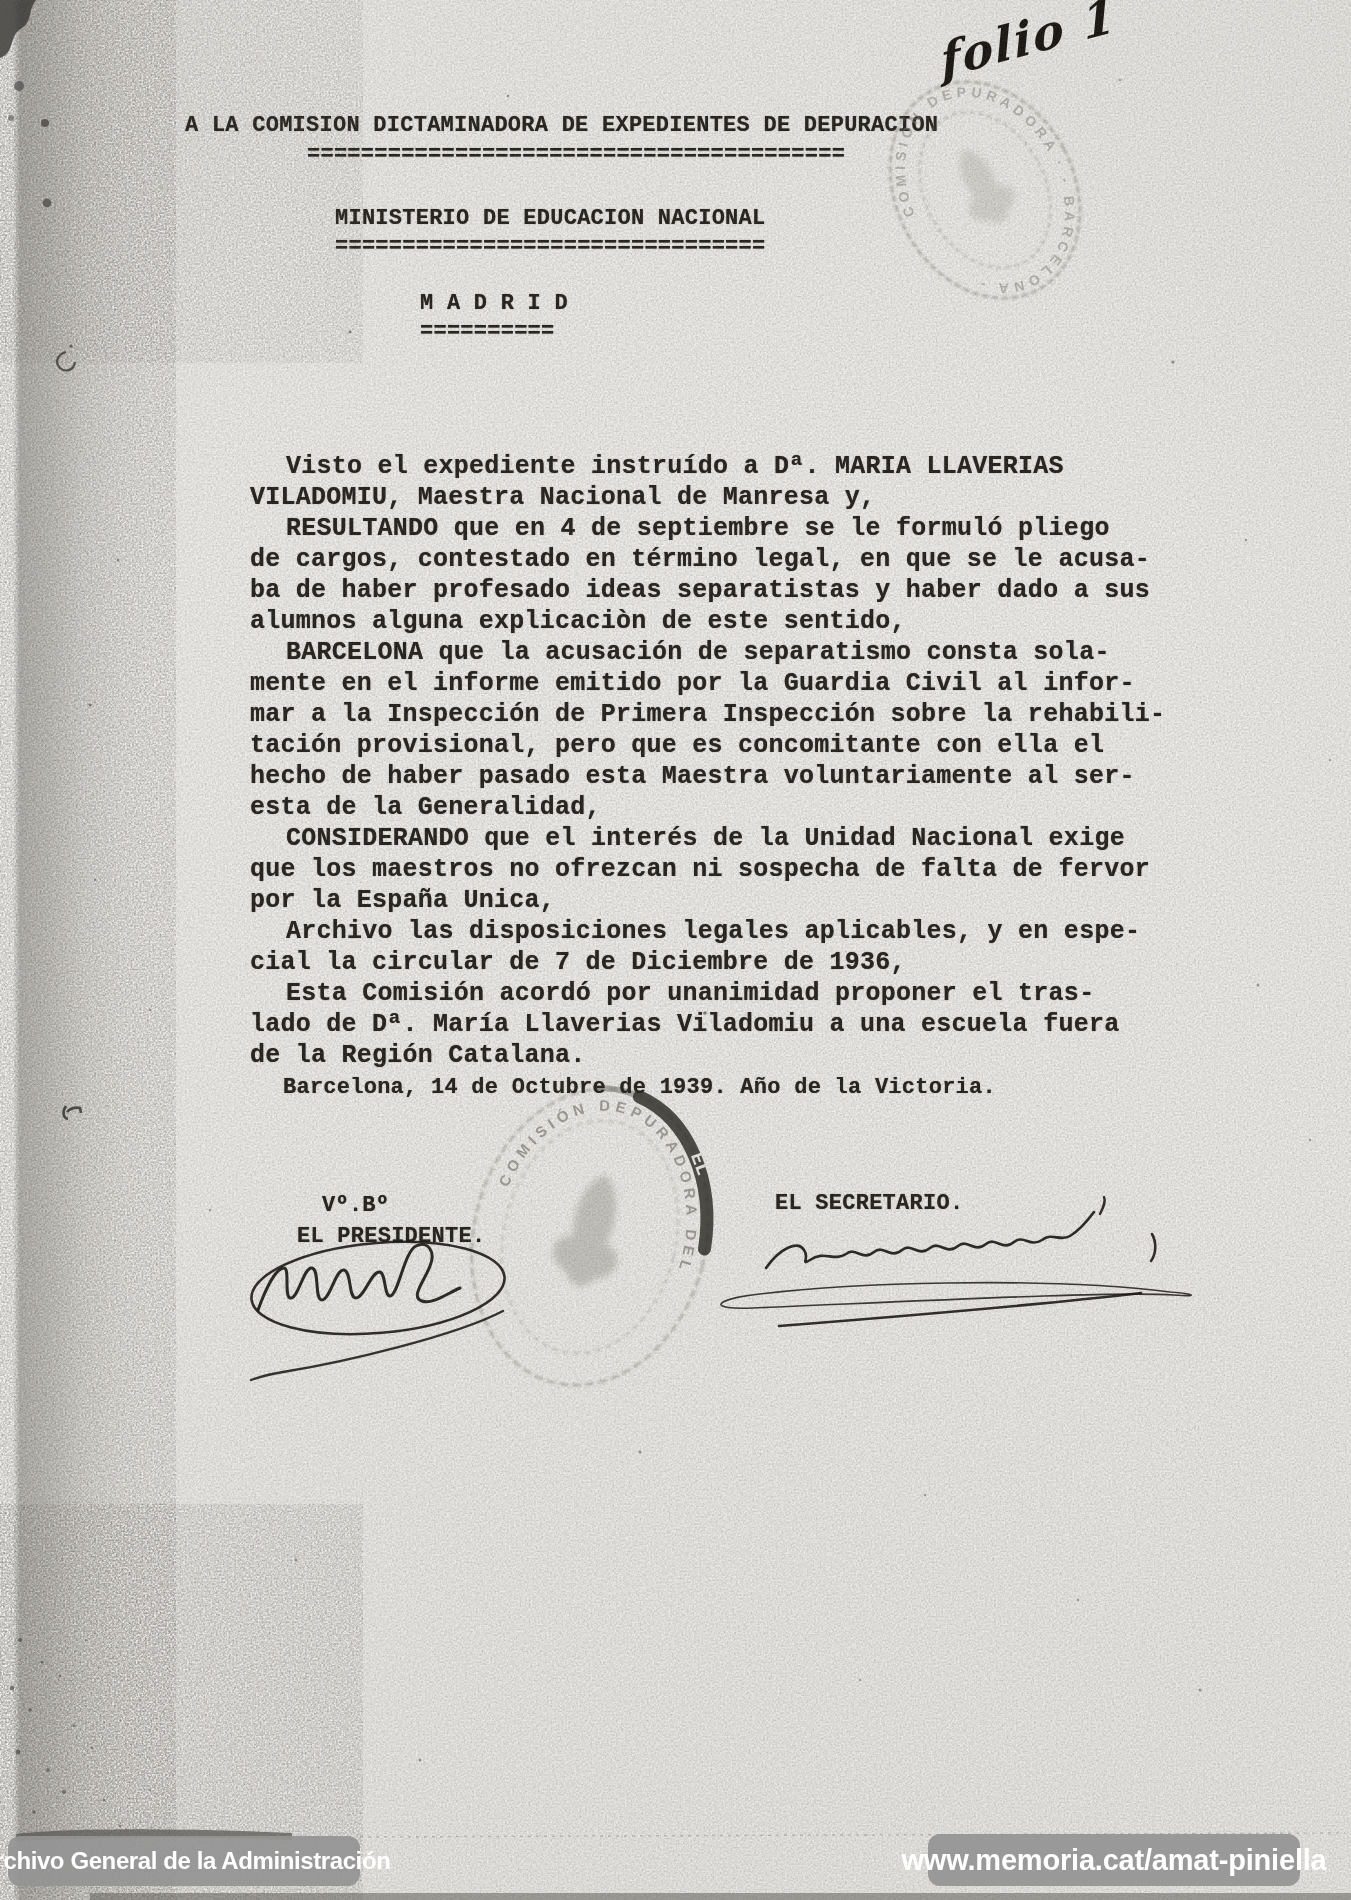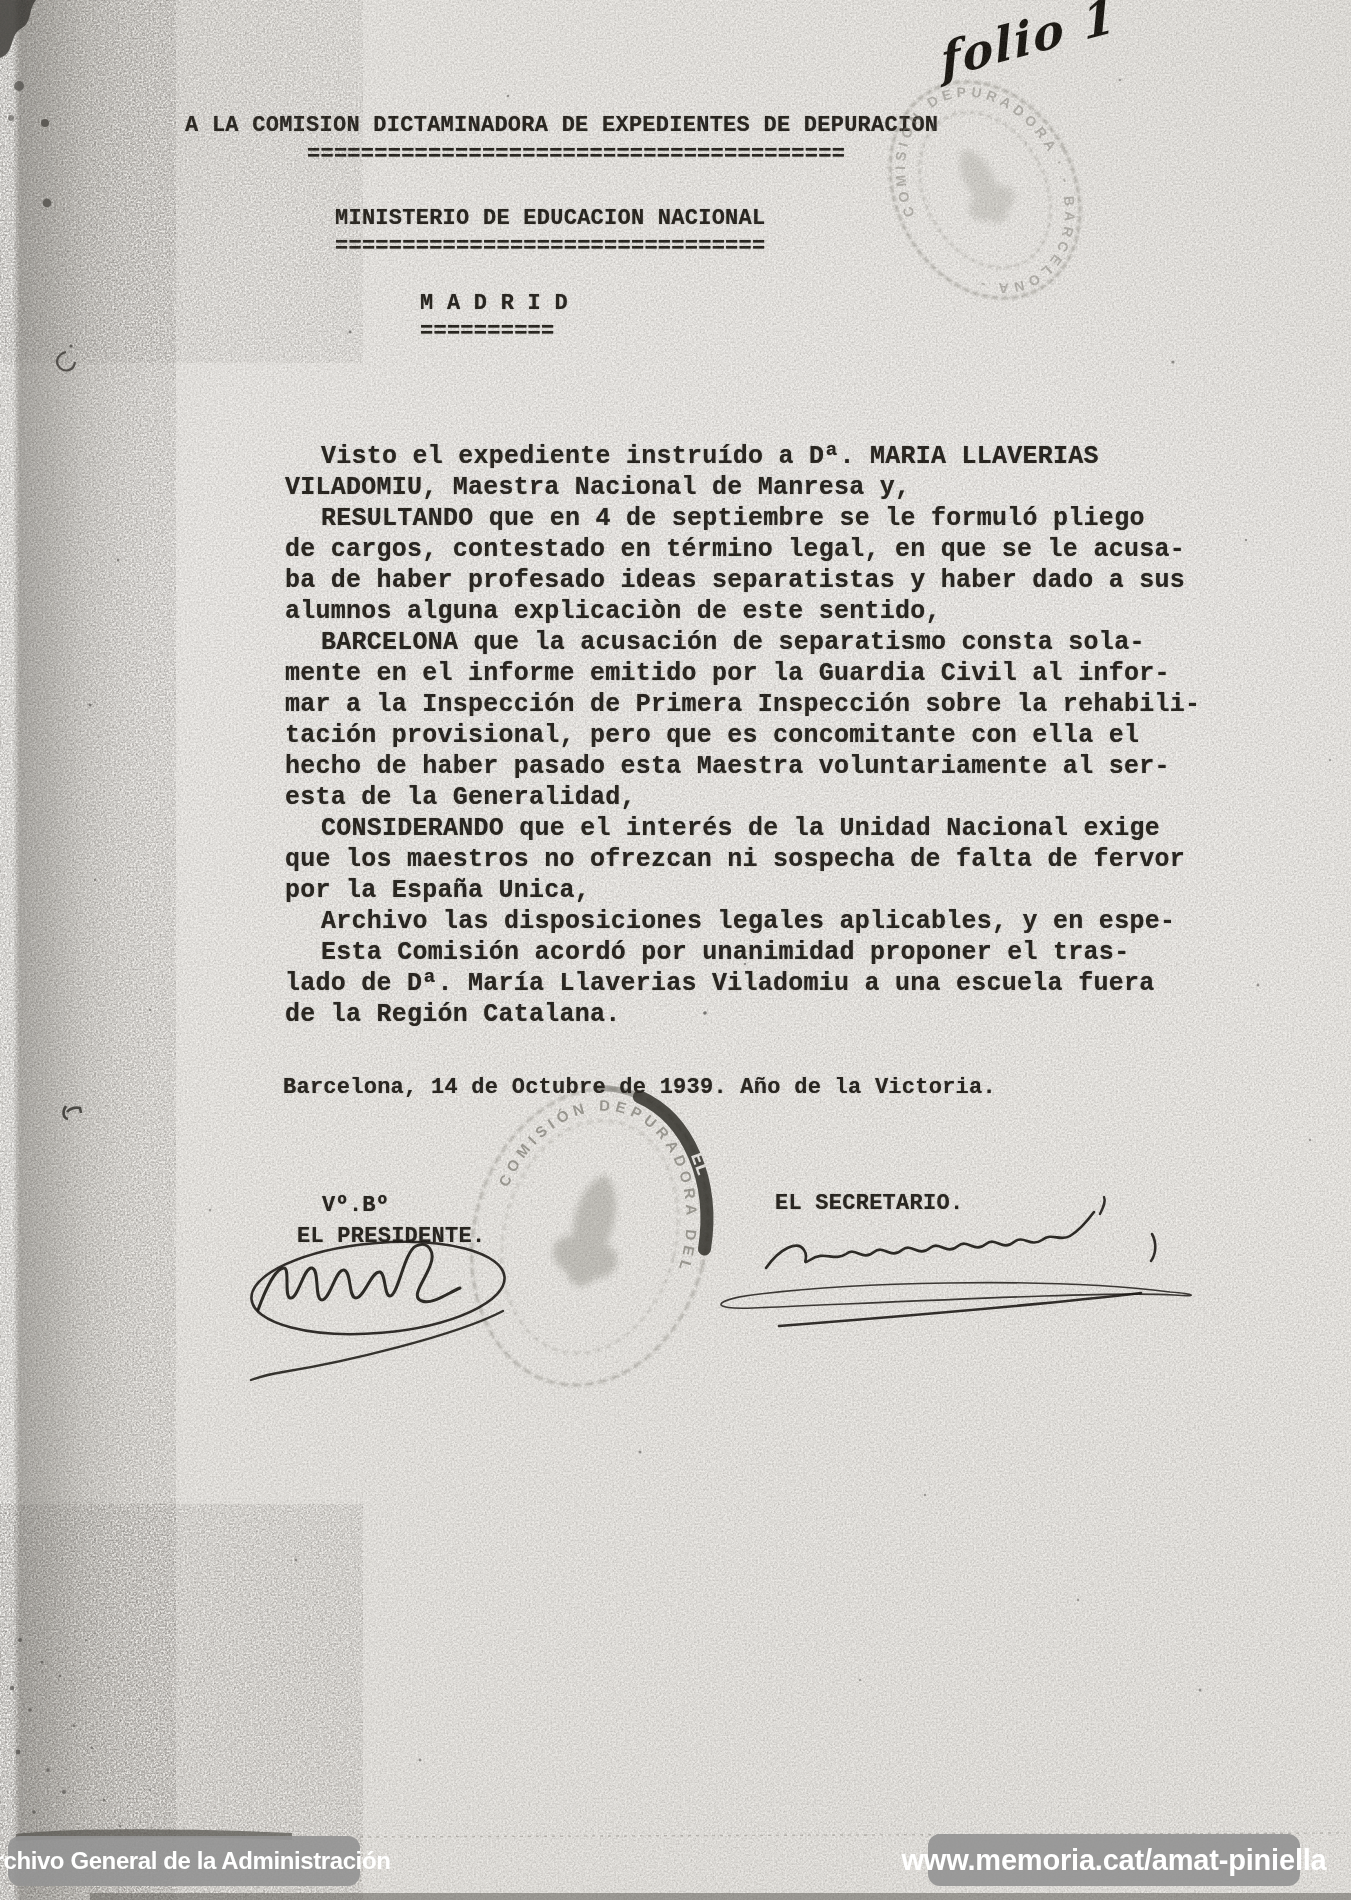--- a/index.html
+++ b/index.html
@@ -19,21 +19,21 @@
       #f3f2ef 0px,#f3f2ef 13px,
       rgba(96,94,88,.36) 20px,
       rgba(112,110,103,.30) 48px,
       rgba(140,138,130,.16) 85px,
       rgba(160,158,150,.06) 120px,
       rgba(160,158,150,0) 150px);
   }
   .type{position:absolute;white-space:pre;font-weight:700;
     text-shadow:0 0 1px rgba(35,30,24,.65);letter-spacing:.25px;}
   .fs-body{font-size:22px;line-height:31px;}
-  .body-text{position:absolute;left:250px;top:442px;z-index:3;margin-left:35px;}
+  .body-text{position:absolute;left:250px;top:452px;z-index:3;}
   .bline{white-space:pre;height:31px;font-size:25px;font-weight:700;
     text-shadow:0 0 1px rgba(35,30,24,.65);letter-spacing:.25px;}
   .bline.ind{padding-left:36px;}
   .folio{
     position:absolute;left:938px;top:10px;z-index:5;
     font-family:"DejaVu Serif", serif;font-style:italic;font-weight:600;
     font-size:47px;color:#17140f;transform:rotate(-15deg) skewX(-10deg);
     letter-spacing:2px;
   }
   .wm{
@@ -106,20 +106,21 @@
       <div class="bline ind">BARCELONA que la acusación de separatismo consta sola-</div>
       <div class="bline">mente en el informe emitido por la Guardia Civil al infor-</div>
       <div class="bline">mar a la Inspección de Primera Inspección sobre la rehabili-</div>
       <div class="bline">tación provisional, pero que es concomitante con ella el</div>
       <div class="bline">hecho de haber pasado esta Maestra voluntariamente al ser-</div>
       <div class="bline">esta de la Generalidad,</div>
       <div class="bline ind">CONSIDERANDO que el interés de la Unidad Nacional exige</div>
       <div class="bline">que los maestros no ofrezcan ni sospecha de falta de fervor</div>
       <div class="bline">por la España Unica,</div>
       <div class="bline ind">Archivo las disposiciones legales aplicables, y en espe-</div>
+      <div class="bline">cial la circular de 7 de Diciembre de 1936,</div>
       <div class="bline ind">Esta Comisión acordó por unanimidad proponer el tras-</div>
       <div class="bline">lado de Dª. María Llaverias Viladomiu a una escuela fuera</div>
       <div class="bline">de la Región Catalana.</div>
     </div>
 
   <div class="type fs-body" style="left:283px;top:1072px;z-index:3;">Barcelona, 14 de Octubre de 1939. Año de la Victoria.</div>
 
   <div class="type fs-body" style="left:322px;top:1190px;z-index:3;">Vº.Bº</div>
   <div class="type fs-body" style="left:297px;top:1221px;z-index:3;">EL PRESIDENTE.</div>
   <div class="type fs-body" style="left:775px;top:1188px;z-index:3;">EL SECRETARIO.</div>

